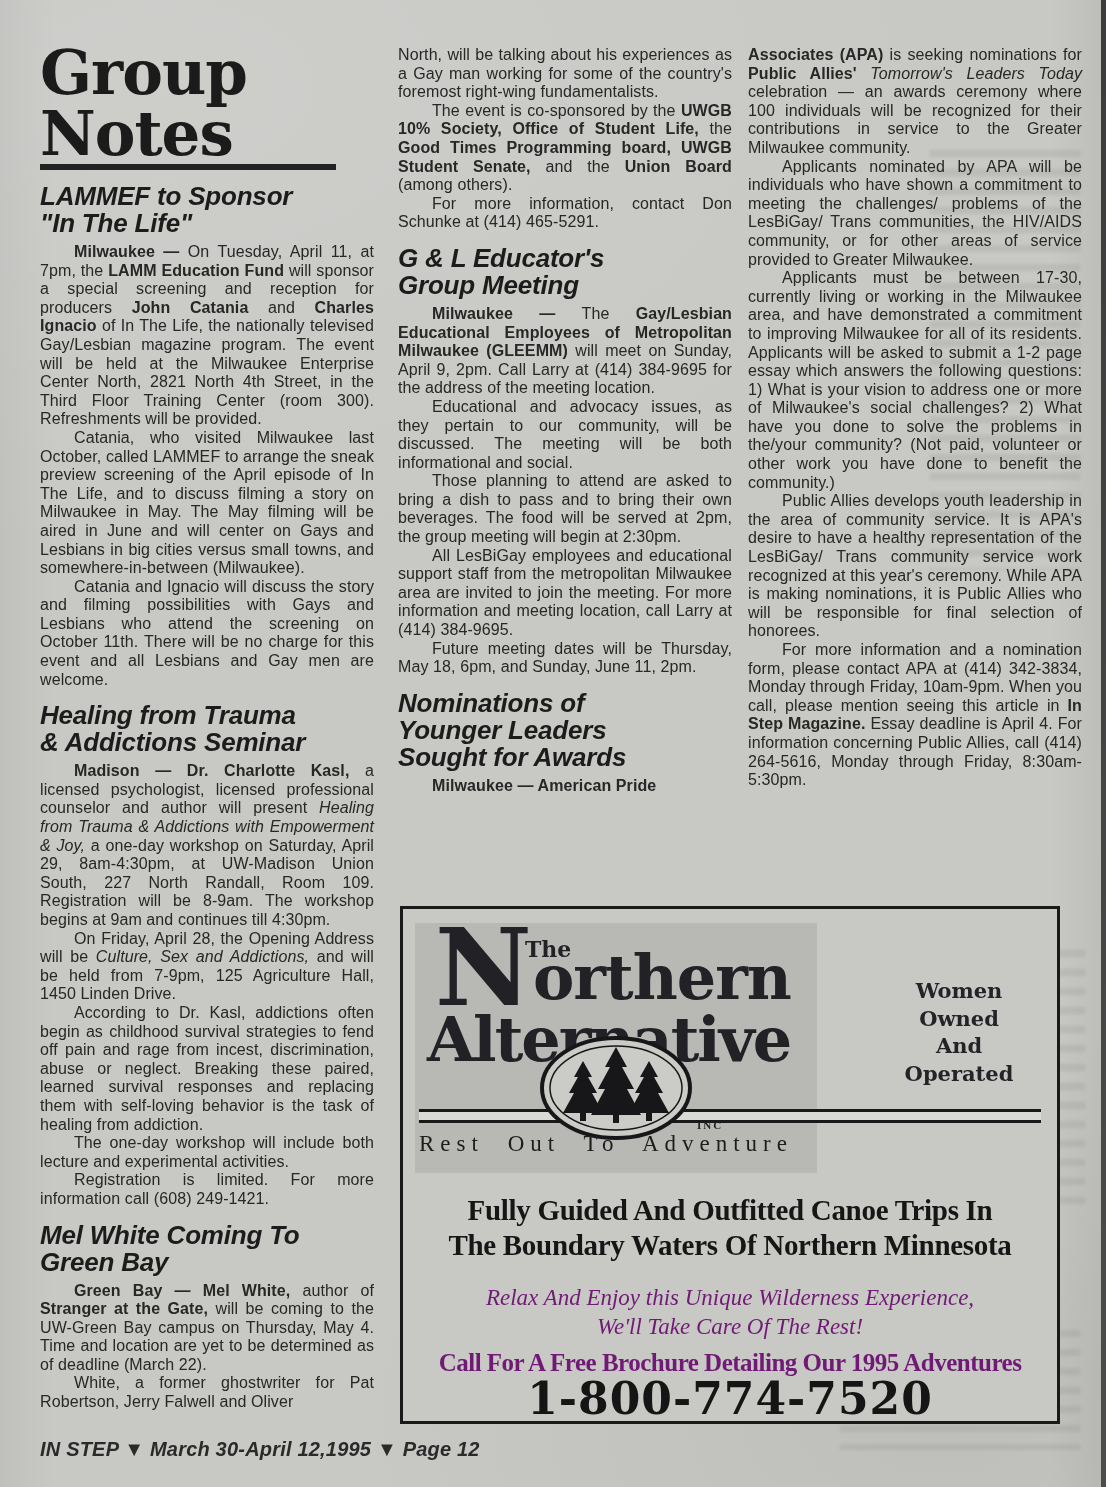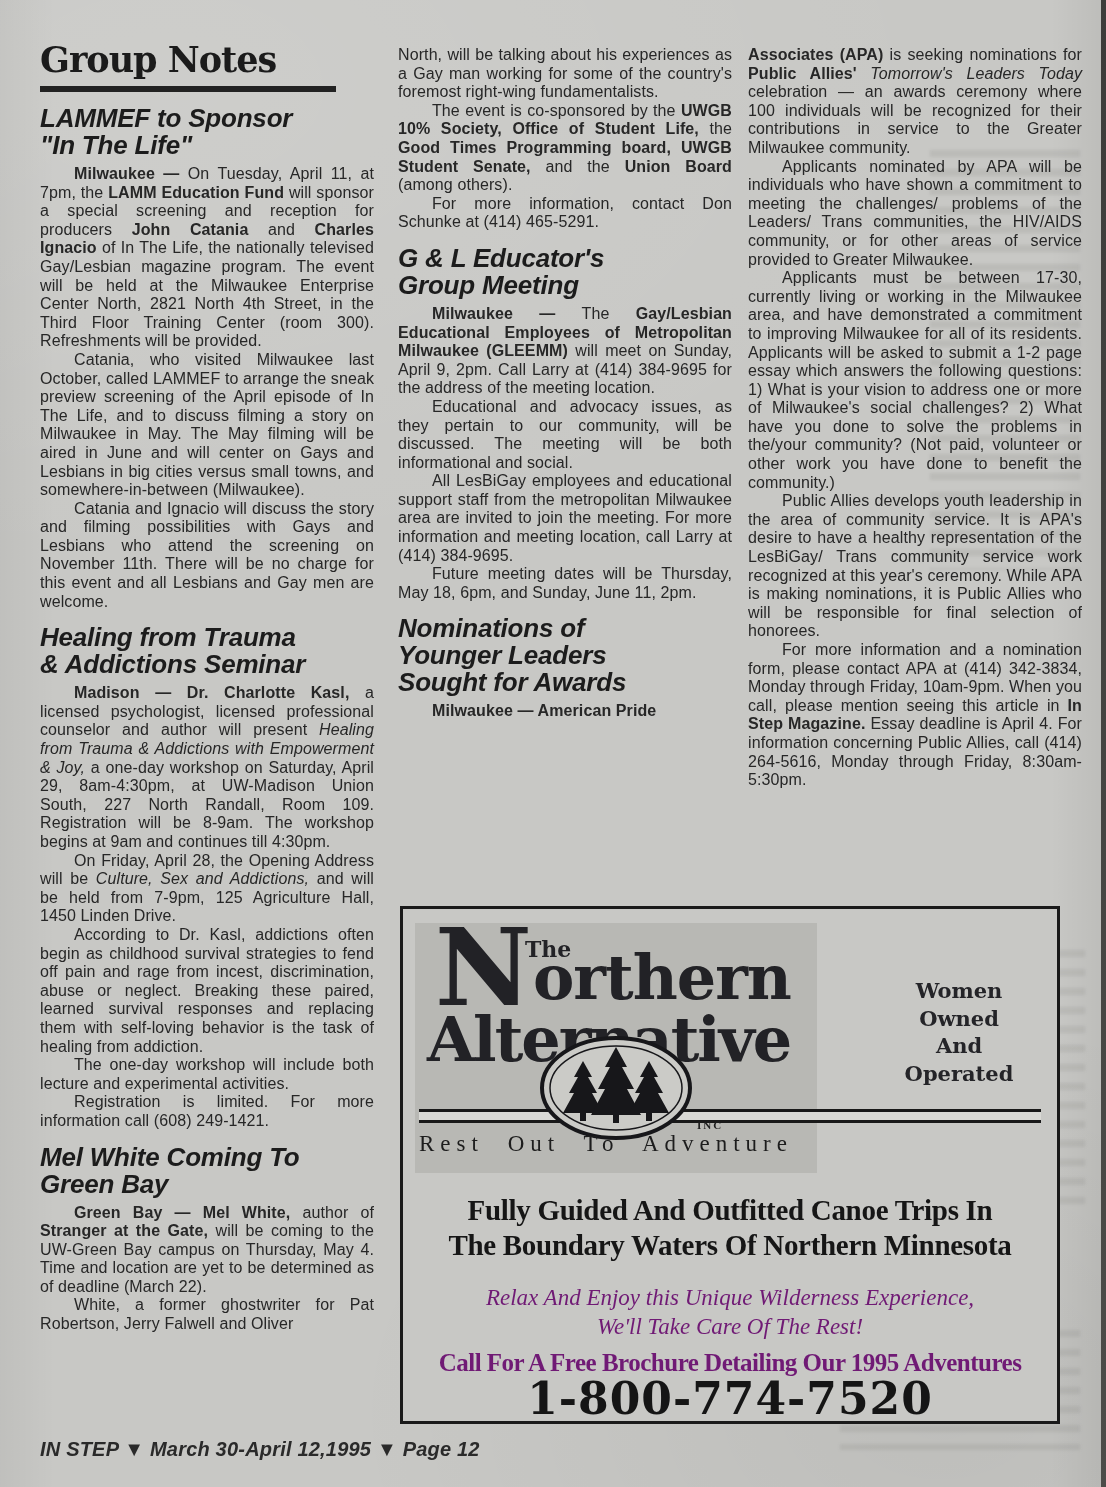--- a/index.html
+++ b/index.html
@@ -7,22 +7,22 @@
         font-family:"Liberation Sans",sans-serif;color:#272727;}
   .page::before{content:"";position:absolute;inset:0;z-index:1;pointer-events:none;
         background:
           radial-gradient(120% 55% at 15% 6%, rgba(255,255,255,.10), transparent 60%),
           radial-gradient(90% 45% at 85% 95%, rgba(0,0,0,.05), transparent 60%),
           linear-gradient(90deg, rgba(0,0,0,.045), transparent 5%, transparent 95%, rgba(0,0,0,.06));}
   .col{position:absolute;width:334px;z-index:2;}
   .col1{left:40px;top:42px;}
   .col2{left:398px;top:46px;}
   .col3{left:748px;top:46px;}
-  .masthead{font-family:"DejaVu Serif",serif;font-weight:bold;font-size:35px;line-height:1;
-        letter-spacing:-1px;color:#1b1b1b;margin:0 0 9px 0;}
+  .masthead{font-family:"DejaVu Serif",serif;font-weight:bold;font-size:61px;line-height:1;
+        letter-spacing:-1px;color:#1b1b1b;margin:0 0 0 0;}
   .rule{width:296px;height:6px;background:#222;margin:0 0 12px 0;}
   h2{font-family:"Liberation Sans",sans-serif;font-style:italic;font-weight:bold;
         font-size:26px;line-height:27px;color:#1c1c1c;margin:13px 0 6px 0;letter-spacing:-0.2px;}
   .h-w1{max-width:280px;} .h-w2{max-width:270px;} .h-w3{max-width:258px;}
   p{font-size:16px;line-height:18.6px;margin:0;text-align:justify;text-indent:34px;
         color:#272727;letter-spacing:0.1px;}
   p.cont{text-indent:0;}
   .rb{font-weight:bold;} .ri{font-style:italic;}
 
   .ad{position:absolute;left:400px;top:906px;width:660px;height:518px;box-sizing:border-box;
@@ -72,21 +72,21 @@
   <div class="smudge smudge-b"></div>
   <div class="smudge smudge-c"></div>
 
   <div class="col col1">
     <h1 class="masthead">Group Notes</h1>
     <div class="rule"></div>
 
     <h2 class="h-w1">LAMMEF to Sponsor "In The Life"</h2>
     <p><span class="rb">Milwaukee — </span><span>On Tuesday, April 11, at 7pm, the </span><span class="rb">LAMM Education Fund</span><span> will sponsor a special screening and reception for producers </span><span class="rb">John Catania</span><span> and </span><span class="rb">Charles Ignacio</span><span> of In The Life, the nationally televised Gay/Lesbian magazine program. The event will be held at the Milwaukee Enterprise Center North, 2821 North 4th Street, in the Third Floor Training Center (room 300). Refreshments will be provided.</span></p>
     <p><span>Catania, who visited Milwaukee last October, called LAMMEF to arrange the sneak preview screening of the April episode of In The Life, and to discuss filming a story on Milwaukee in May. The May filming will be aired in June and will center on Gays and Lesbians in big cities versus small towns, and somewhere-in-between (Milwaukee).</span></p>
-    <p><span>Catania and Ignacio will discuss the story and filming possibilities with Gays and Lesbians who attend the screening on November 11th. There will be no charge for this event and all Lesbians and Gay men are welcome.</span></p>
+    <p><span>Catania and Ignacio will discuss the story and filming possibilities with Gays and Lesbians who attend the screening on October 11th. There will be no charge for this event and all Lesbians and Gay men are welcome.</span></p>
 
     <h2 class="h-w2">Healing from Trauma &amp; Addictions Seminar</h2>
     <p><span class="rb">Madison — Dr. Charlotte Kasl,</span><span> a licensed psychologist, licensed professional counselor and author will present </span><span class="ri">Healing from Trauma &amp; Addictions with Empowerment &amp; Joy,</span><span> a one-day workshop on Saturday, April 29, 8am-4:30pm, at UW-Madison Union South, 227 North Randall, Room 109. Registration will be 8-9am. The workshop begins at 9am and continues till 4:30pm.</span></p>
     <p><span>On Friday, April 28, the Opening Address will be </span><span class="ri">Culture, Sex and Addictions,</span><span> and will be held from 7-9pm, 125 Agriculture Hall, 1450 Linden Drive.</span></p>
     <p><span>According to Dr. Kasl, addictions often begin as childhood survival strategies to fend off pain and rage from incest, discrimination, abuse or neglect. Breaking these paired, learned survival responses and replacing them with self-loving behavior is the task of healing from addiction.</span></p>
     <p><span>The one-day workshop will include both lecture and experimental activities.</span></p>
     <p><span>Registration is limited. For more information call (608) 249-1421.</span></p>
 
     <h2 class="h-w2">Mel White Coming To Green Bay</h2>
     <p><span class="rb">Green Bay — Mel White,</span><span> author of </span><span class="rb">Stranger at the Gate,</span><span> will be coming to the UW-Green Bay campus on Thursday, May 4. Time and location are yet to be determined as of deadline (March 22).</span></p>
@@ -94,30 +94,31 @@
   </div>
 
   <div class="col col2">
     <p class="cont"><span>North, will be talking about his experiences as a Gay man working for some of the country's foremost right-wing fundamentalists.</span></p>
     <p><span>The event is co-sponsored by the </span><span class="rb">UWGB 10% Society, Office of Student Life,</span><span> the </span><span class="rb">Good Times Programming board, UWGB Student Senate,</span><span> and the </span><span class="rb">Union Board</span><span> (among others).</span></p>
     <p><span>For more information, contact Don Schunke at (414) 465-5291.</span></p>
 
     <h2 class="h-w2">G &amp; L Educator's Group Meeting</h2>
     <p><span class="rb">Milwaukee — </span><span>The </span><span class="rb">Gay/Lesbian Educational Employees of Metropolitan Milwaukee (GLEEMM)</span><span> will meet on Sunday, April 9, 2pm. Call Larry at (414) 384-9695 for the address of the meeting location.</span></p>
     <p><span>Educational and advocacy issues, as they pertain to our community, will be discussed. The meeting will be both informational and social.</span></p>
+    <p><span>Those planning to attend are asked to bring a dish to pass and to bring their own beverages. The food will be served at 2pm, the group meeting will begin at 2:30pm.</span></p>
     <p><span>All LesBiGay employees and educational support staff from the metropolitan Milwaukee area are invited to join the meeting. For more information and meeting location, call Larry at (414) 384-9695.</span></p>
     <p><span>Future meeting dates will be Thursday, May 18, 6pm, and Sunday, June 11, 2pm.</span></p>
 
     <h2 class="h-w3">Nominations of Younger Leaders Sought for Awards</h2>
     <p><span class="rb">Milwaukee — American Pride</span></p>
   </div>
 
   <div class="col col3">
     <p class="cont"><span class="rb">Associates (APA)</span><span> is seeking nominations for </span><span class="rb">Public Allies'</span><span> </span><span class="ri">Tomorrow's Leaders Today</span><span> celebration — an awards ceremony where 100 individuals will be recognized for their contributions in service to the Greater Milwaukee community.</span></p>
-    <p><span>Applicants nominated by APA will be individuals who have shown a commitment to meeting the challenges/ problems of the Leaders/ Trans communities, the HIV/AIDS community, or for other areas of service provided to Greater Milwaukee.</span></p>
+    <p><span>Applicants nominated by APA will be individuals who have shown a commitment to meeting the challenges/ problems of the LesBiGay/ Trans communities, the HIV/AIDS community, or for other areas of service provided to Greater Milwaukee.</span></p>
     <p><span>Applicants must be between 17-30, currently living or working in the Milwaukee area, and have demonstrated a commitment to improving Milwaukee for all of its residents. Applicants will be asked to submit a 1-2 page essay which answers the following questions: 1) What is your vision to address one or more of Milwaukee's social challenges? 2) What have you done to solve the problems in the/your community? (Not paid, volunteer or other work you have done to benefit the community.)</span></p>
     <p><span>Public Allies develops youth leadership in the area of community service. It is APA's desire to have a healthy representation of the LesBiGay/ Trans community service work recognized at this year's ceremony. While APA is making nominations, it is Public Allies who will be responsible for final selection of honorees.</span></p>
     <p><span>For more information and a nomination form, please contact APA at (414) 342-3834, Monday through Friday, 10am-9pm. When you call, please mention seeing this article in </span><span class="rb">In Step Magazine.</span><span> Essay deadline is April 4. For information concerning Public Allies, call (414) 264-5616, Monday through Friday, 8:30am-5:30pm.</span></p>
   </div>
 
   <div class="ad">
     <div class="ad-panel">
       <span class="logo-n">N</span>
       <span class="logo-the">The</span>
       <span class="logo-orthern">orthern</span>

